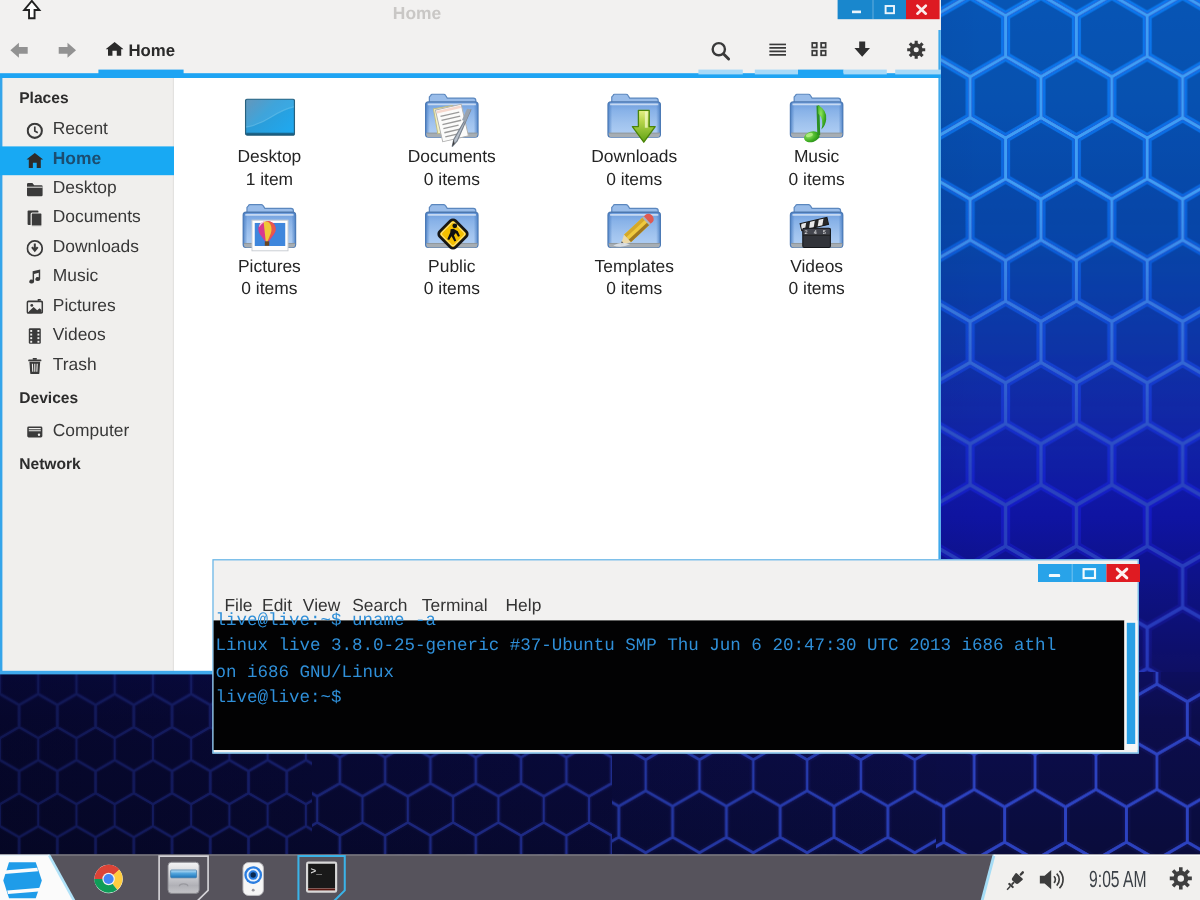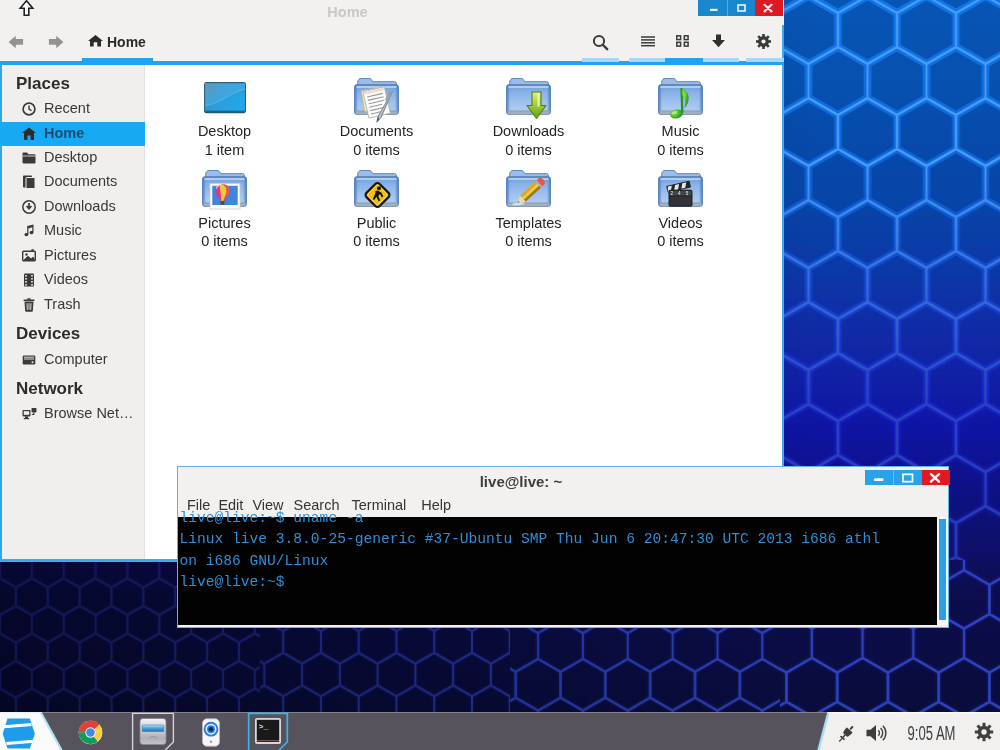--- a/index.html
+++ b/index.html
@@ -5,21 +5,21 @@
 html,body{margin:0;padding:0;}
 body{width:1000px;height:750px;overflow:hidden;position:relative;font-family:"Liberation Sans",sans-serif;}
 .abs{position:absolute;}
 #fm{position:absolute;left:0;top:0;width:784px;height:561px;background:#fff;}
 #fm .titlebar{position:absolute;left:0;top:0;width:784px;height:25px;background:#f2f1f0;}
 #fm .title{position:absolute;left:300px;top:4px;width:95px;text-align:center;font-size:14.5px;font-weight:bold;color:#c9c7c5;}
 #fm .toolbar{position:absolute;left:0;top:25px;width:784px;height:40px;background:#f2f1f0;}
 #fm .sidebar{position:absolute;left:0;top:65px;width:145px;height:494px;background:#f0efed;border-right:1px solid #e3e2e0;box-sizing:border-box;}
 .srow{position:absolute;left:0;width:144px;height:24px;font-size:14.5px;color:#383838;}
 .srow .lbl{position:absolute;left:44px;top:3px;}
-.shead{position:absolute;left:16px;font-size:17px;font-weight:bold;color:#2c2c2c;}
+.shead{position:absolute;left:16px;font-size:13px;font-weight:bold;color:#2c2c2c;}
 .sic{position:absolute;left:22px;top:5px;}
 .item-name{position:absolute;width:150px;text-align:center;font-size:14.5px;color:#242424;line-height:18px;}
 #term{position:absolute;left:177px;top:466px;width:772px;height:162px;background:#f2f1f0;border:1px solid #62b4e8;box-sizing:border-box;}
 #taskbar{position:absolute;left:0;top:712px;width:1000px;height:38px;background:#56535c;border-top:1px solid #84818a;box-sizing:border-box;}
 </style>
 </head>
 <body>
 
 <svg class="abs" style="left:0;top:0" width="1000" height="750" viewBox="0 0 1000 750">
 <defs>
@@ -252,31 +252,20 @@
   <div class="shead" style="top:324px">Devices</div>
   <div class="srow" style="top:348px">
       <svg class="sic" width="14" height="14" viewBox="0 0 14 14">
         <rect x="0.7" y="2.5" width="12.6" height="9" rx="1.2" fill="#3a3a3a"></rect>
         <path d="M2,4.2 H12 M2,6 H12" stroke="#f0efed" stroke-width="0.9"></path>
         <circle cx="10.5" cy="9.3" r="1" fill="#f0efed"></circle>
       </svg>
       <span class="lbl">Computer</span>
     </div>
   <div class="shead" style="top:379px">Network</div>
-  <div class="srow" style="top:402px">
-      <svg class="sic" width="15" height="14" viewBox="0 0 15 14">
-        <rect x="0.5" y="3" width="8" height="6.4" rx="0.8" fill="#3a3a3a"></rect>
-        <rect x="1.8" y="4.2" width="5.4" height="3.6" fill="#f0efed"></rect>
-        <rect x="3" y="9.4" width="3" height="1.6" fill="#3a3a3a"></rect>
-        <rect x="1.8" y="11" width="5.4" height="1.2" fill="#3a3a3a"></rect>
-        <rect x="9.5" y="1" width="5" height="4.4" rx="0.8" fill="#3a3a3a"></rect>
-        <path d="M11.8,5.4 V7.5 H9.8" stroke="#3a3a3a" stroke-width="1.2" fill="none"></path>
-      </svg>
-      <span class="lbl">Browse Net…</span>
-    </div>
 
   <svg width="0" height="0" style="position:absolute">
     <defs>
       <linearGradient id="fbody" x1="0" y1="0" x2="0" y2="1">
         <stop offset="0" stop-color="#6c9cdc"></stop>
           <stop offset="0.25" stop-color="#88b2e8"></stop>
         <stop offset="0.6" stop-color="#9fc2ee"></stop>
           <stop offset="1" stop-color="#b2d0f4"></stop>
       </linearGradient>
       <linearGradient id="fside" x1="0" y1="0" x2="1" y2="0">
@@ -432,21 +421,20 @@
   <div class="item-name" style="left:149.5px;top:231.5px">0 items</div>
   <div class="item-name" style="left:301.5px;top:213.5px">Public</div>
   <div class="item-name" style="left:301.5px;top:231.5px">0 items</div>
   <div class="item-name" style="left:453.5px;top:213.5px">Templates</div>
   <div class="item-name" style="left:453.5px;top:231.5px">0 items</div>
   <div class="item-name" style="left:605.5px;top:213.5px">Videos</div>
   <div class="item-name" style="left:605.5px;top:231.5px">0 items</div>
 </div>
 
 <div id="term">
-  <div class="abs" style="left:243px;top:6px;width:200px;text-align:center;font-size:15px;font-weight:bold;color:#3e3e3e">live@live: ~</div>
   <div class="abs" style="left:686.5px;top:2.5px;width:57.5px;height:15.5px;background:#28a3e9"></div>
   <div class="abs" style="left:714.8px;top:2.5px;width:1px;height:15.5px;background:rgba(255,255,255,0.3)"></div>
   <div class="abs" style="left:744px;top:2.5px;width:27.5px;height:15.5px;background:#df1b22"></div>
   <svg class="abs" style="left:686.5px;top:2.5px" width="85" height="16" viewBox="0 0 85 16">
     <rect x="9" y="8.3" width="9.5" height="2.6" rx="1" fill="#f2fafd"></rect>
     <rect x="38" y="4.3" width="9.5" height="7.4" fill="none" stroke="#f2fafd" stroke-width="1.8"></rect>
     <path d="M66,4.2 L74,11.6 M74,4.2 L66,11.6" stroke="#fdf2f2" stroke-width="2.5" stroke-linecap="round"></path>
   </svg>
   <div class="abs" style="left:9px;top:30px;font-size:14.5px;color:#343434;white-space:nowrap">
     <span style="margin-right:8px">File</span><span style="margin-right:9px">Edit</span><span style="margin-right:10px">View</span><span style="margin-right:12px">Search</span><span style="margin-right:15px">Terminal</span><span>Help</span>

